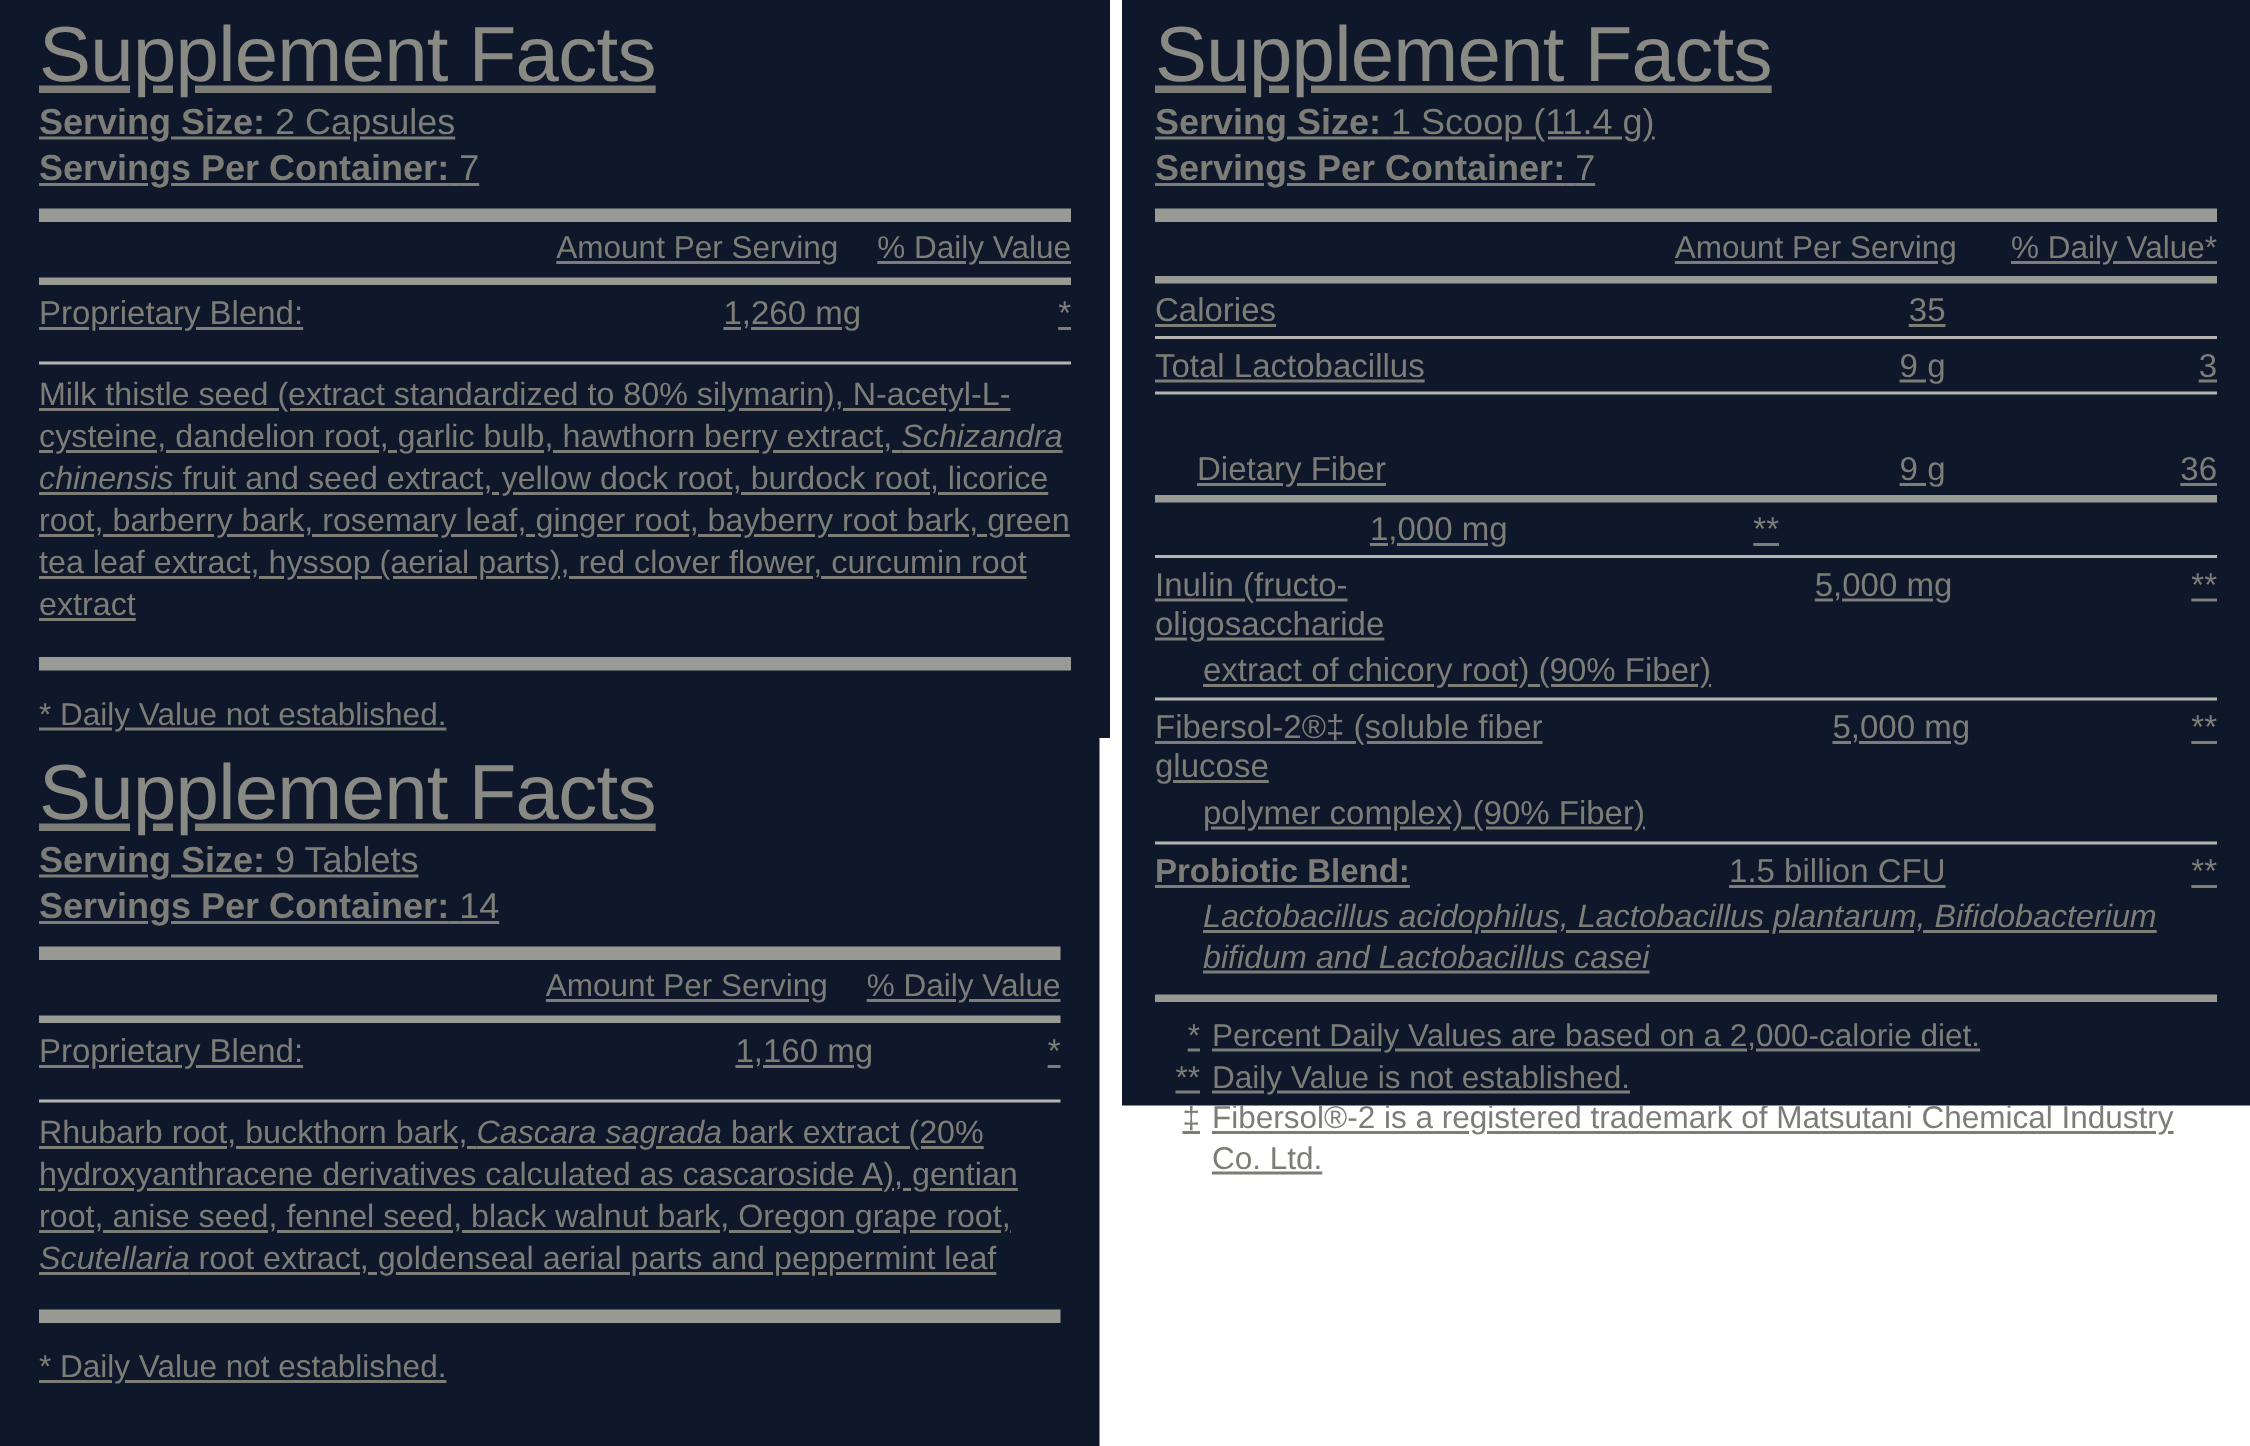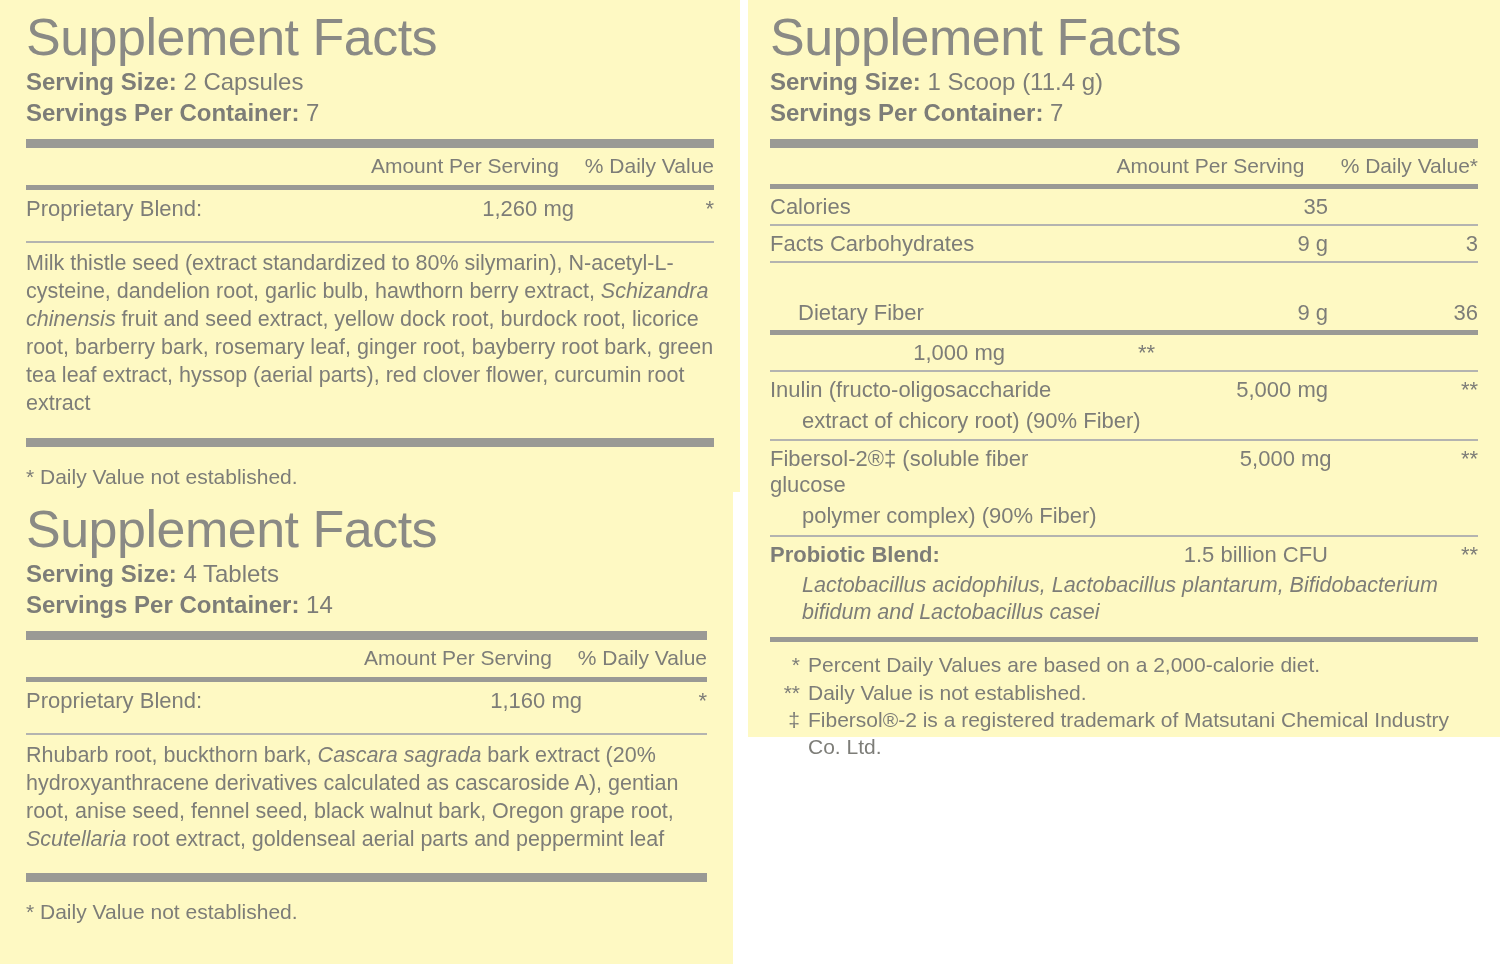--- a/index.html
+++ b/index.html
@@ -10,22 +10,23 @@
   body {
     width: 1500px;
     height: 964px;
     position: relative;
     font-family: "Liberation Sans", sans-serif;
     color: #7d7d78;
     overflow: hidden;
   }
   .panel {
     position: absolute;
-    background: #fef9c3;
+    background: #0f172a;
     box-sizing: border-box;
+    text-decoration: underline;
   }
   .panel-inner {
     padding: 0 26px;
   }
   .sf-title {
     font-size: 52px;
     font-weight: 400;
     color: #8a8a85;
     letter-spacing: -0.5px;
     margin: 0;
@@ -120,20 +121,21 @@
     top: 0px;
     width: 752px;
     height: 737px;
   }
   #panel-scoop .panel-inner { padding: 0 22px; }
   #panel-scoop .nut-row {
     display: flex;
     align-items: baseline;
     font-size: 22px;
     padding: 5px 0 4px 0;
+    gap: 31px;
   }
   #panel-scoop .nut-row .name { flex: 1 1 auto; }
   #panel-scoop .nut-row .amt {
     width: 235px;
     text-align: right;
   }
   #panel-scoop .nut-row .dv {
     width: 150px;
     text-align: right;
   }
@@ -206,21 +208,21 @@
     <div class="rule-thick"></div>
     <div class="footnote">*  Daily Value not established.</div>
   </div>
 </div>
 
 <div class="panel" id="panel-tablets">
   <div class="panel-inner">
     <div class="sf-title">Supplement Facts</div>
     <div class="serving-line">
       <b>Serving Size:</b>
-      <span>4 Tablets</span>
+      <span>9 Tablets</span>
     </div>
     <div class="serving-line">
       <b>Servings Per Container:</b>
       <span>14</span>
     </div>
     <div class="rule-thick"></div>
     <div class="hdr-row">
       <span class="hdr-amount">Amount Per Serving</span>
       <span>% Daily Value</span>
     </div>
@@ -258,21 +260,21 @@
     </div>
     <div class="rule-med"></div>
 
     <div class="nut-row">
       <span class="name">Calories</span>
       <span class="amt">35</span>
       <span class="dv"></span>
     </div>
     <div class="rule-thin"></div>
     <div class="nut-row">
-      <span class="name">Facts Carbohydrates</span>
+      <span class="name">Total Lactobacillus</span>
       <span class="amt">9  g</span>
       <span class="dv">3</span>
     </div>
     <div class="rule-thin"></div>
     <div class="nut-row indent">
       <span class="name">Dietary Fiber</span>
       <span class="amt">9  g</span>
       <span class="dv">36</span>
     </div>
     <div class="rule-med"></div>

